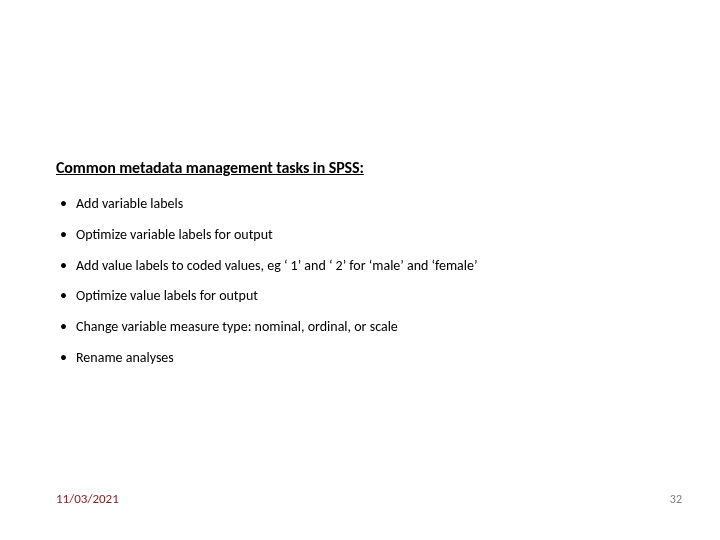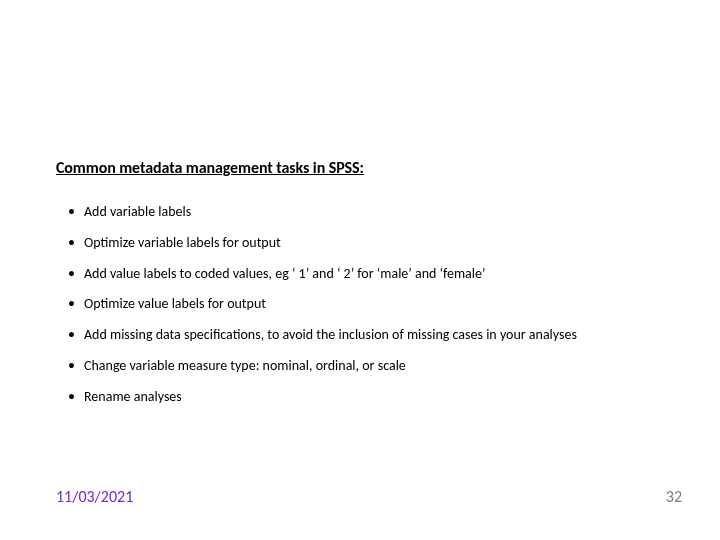--- a/index.html
+++ b/index.html
@@ -29,21 +29,21 @@
     text-decoration: underline;
   }
   .bullets {
     position: absolute;
     left: 56px;
     top: 196px;
     right: 28px;
   }
   .bullets ul {
     list-style: none;
-    margin: 8px;
+    margin: 0;
     padding: 0;
   }
   .bullets li {
     position: relative;
     padding-left: 20px;
     font-size: 14px;
     line-height: 1.2;
     margin: 0 0 14px 0;
     color: #000;
   }
@@ -52,45 +52,44 @@
     position: absolute;
     left: 4px;
     top: 0;
     font-size: 14px;
     color: #000;
   }
   .footer-date {
     position: absolute;
     left: 56px;
     bottom: 34px;
-    font-size: 16px;
-    color: #6d28d9;
+    font-size: 13px;
+    color: #7f1d1d;
   }
   .footer-page {
     position: absolute;
     right: 38px;
     bottom: 34px;
-    font-size: 16px;
+    font-size: 12px;
     color: #7d7d7d;
   }
 </style>
 </head>
 <body>
 
 <div class="slide">
 
   <div class="heading">Common metadata management tasks in SPSS:</div>
 
   <div class="bullets">
     <ul>
       <li>Add variable labels</li>
       <li>Optimize variable labels for output</li>
       <li>Add value labels to coded values, eg ‘ 1’ and ‘ 2’ for ‘male’ and ‘female’</li>
       <li>Optimize value labels for output</li>
-      <li>Add missing data specifications, to avoid the inclusion of missing cases in your analyses</li>
       <li>Change variable measure type: nominal, ordinal, or scale</li>
       <li>Rename analyses</li>
     </ul>
   </div>
 
   <div class="footer-date">11/03/2021</div>
 
   <div class="footer-page">32</div>
 
 </div>

